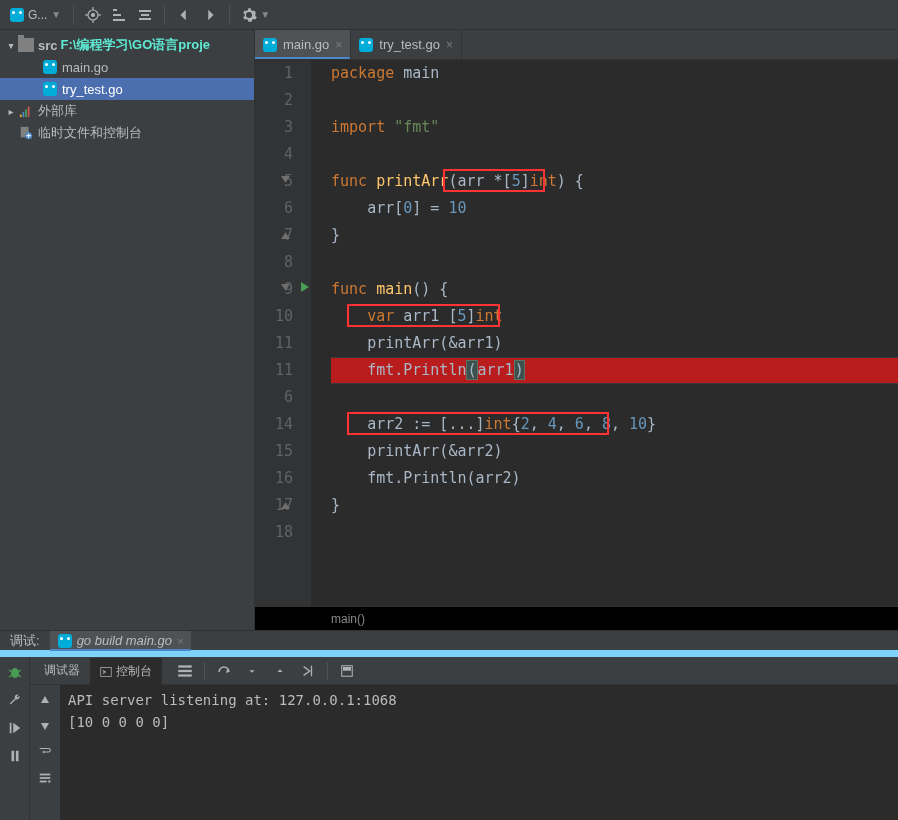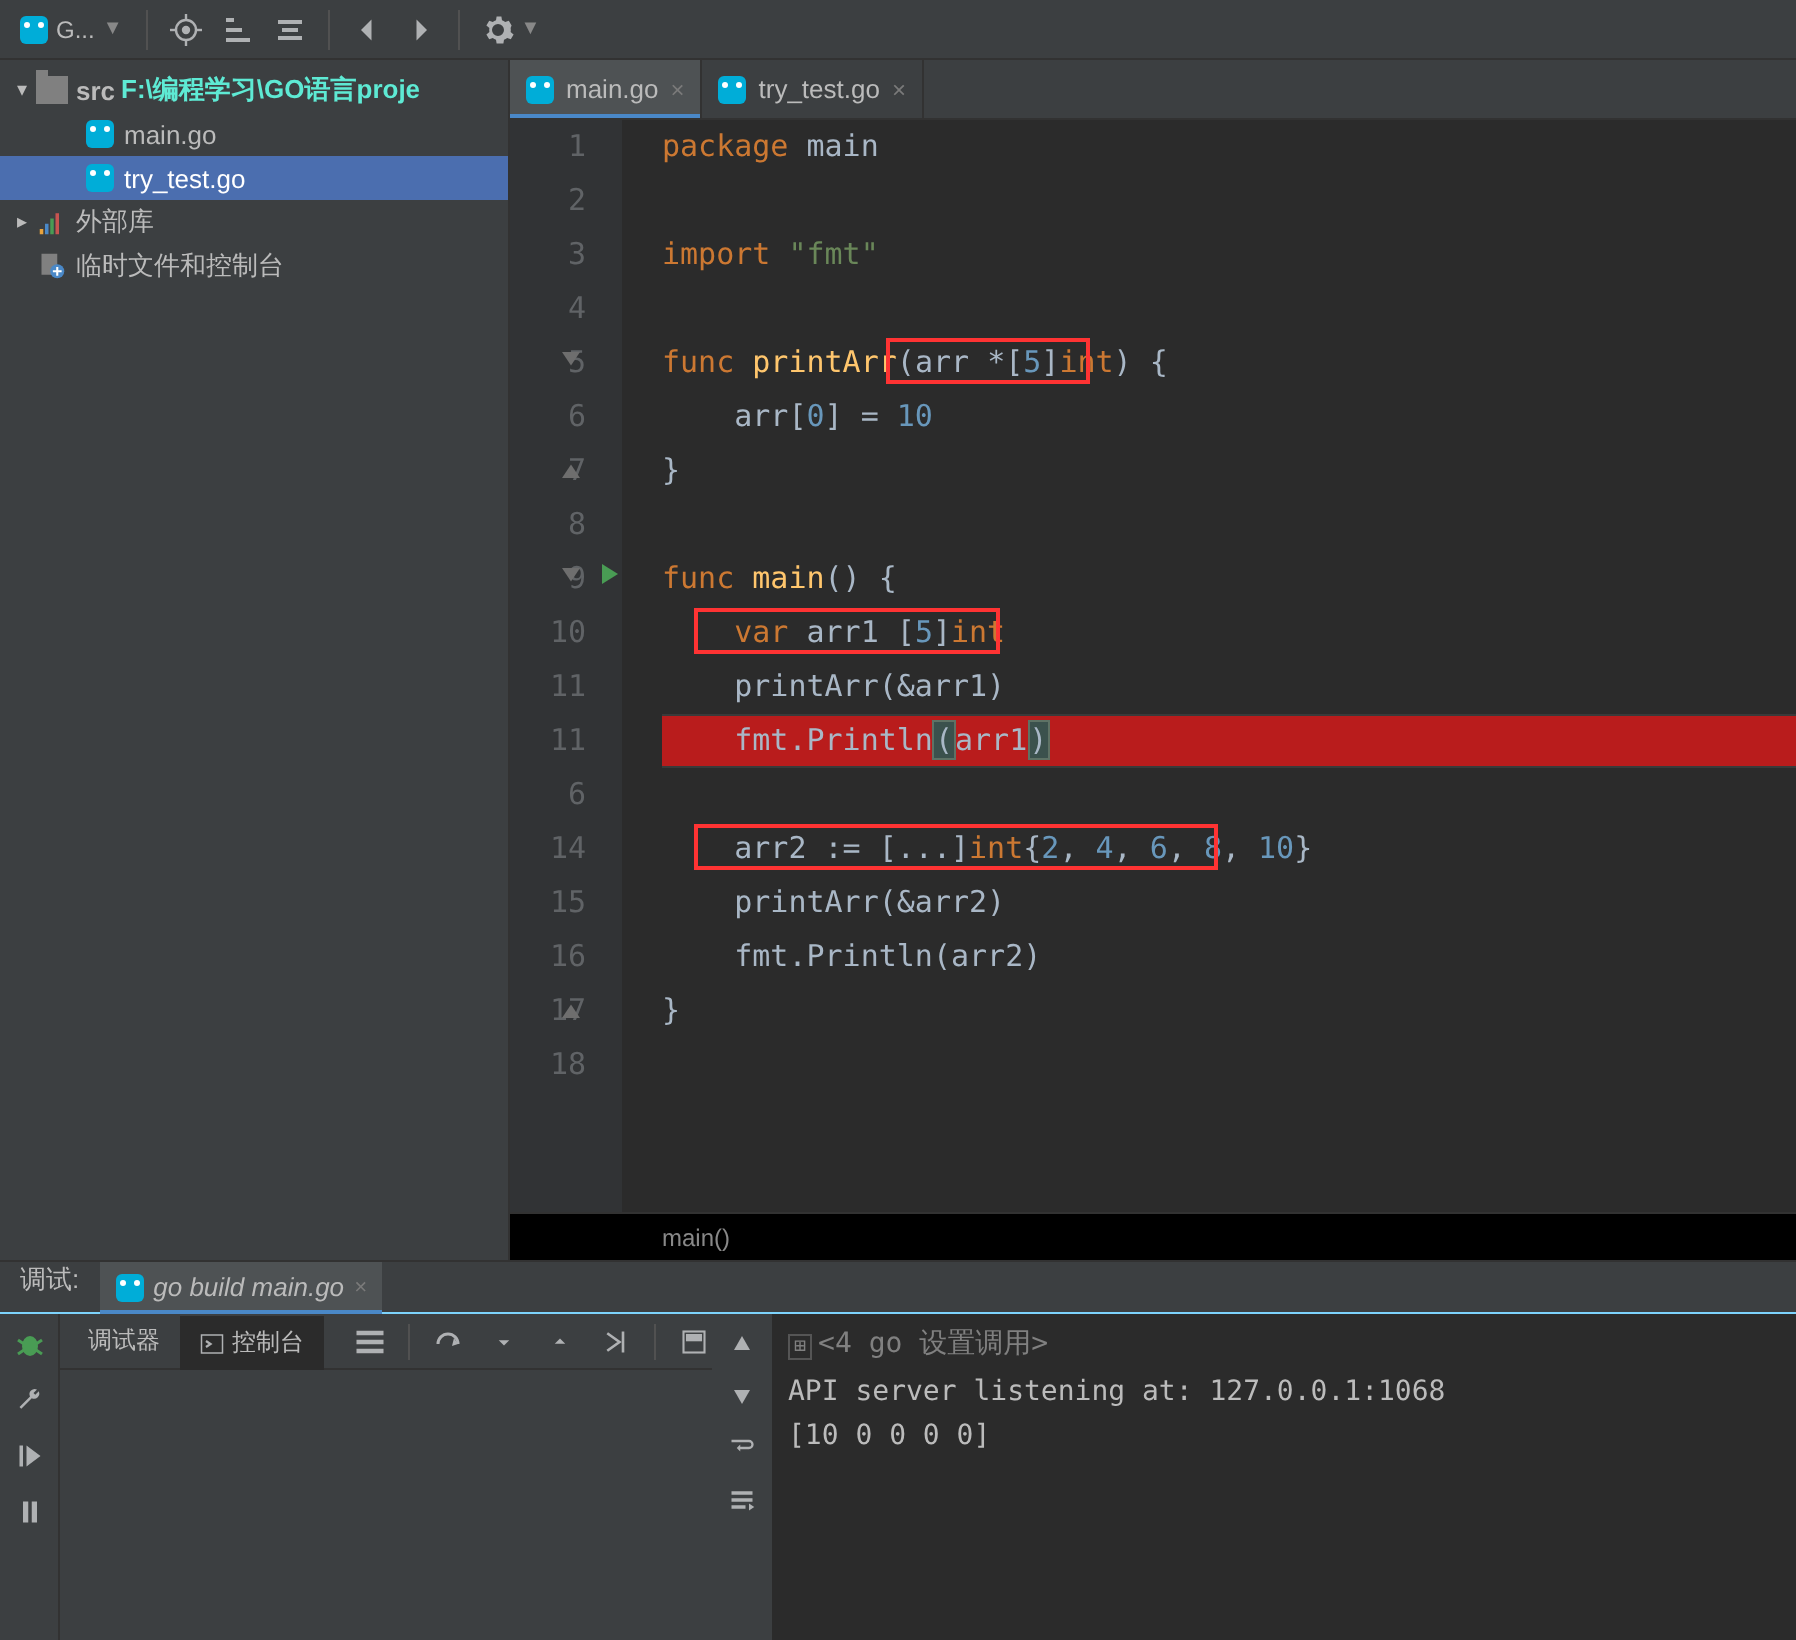--- a/index.html
+++ b/index.html
@@ -208,22 +208,22 @@
 
 .debug-panel {
   height: 190px;
   background: #3c3f41;
   border-top: 1px solid #323232;
   display: flex;
   flex-direction: column;
 }
 .debug-header {
   height: 26px;
-  display: flex; align-items: flex-start;
-  border-bottom: 1px solid #7dd3fc;
+  display: flex; align-items: center;
+  border-bottom: 7px solid #7dd3fc;
   background: #3c3f41;
 }
 .debug-header .title { padding: 0 10px; color: #bbbbbb; }
 .debug-tab {
   display: flex; align-items: center; gap: 5px;
   padding: 0 8px;
   height: 100%;
   color: #bbbbbb;
   background: #4e5254;
   position: relative;
@@ -248,21 +248,21 @@
 .debug-left-icons .icn {
   width: 22px; height: 22px; display: flex; align-items: center; justify-content: center;
   color: #afb1b3; cursor: pointer;
 }
 .debug-left-icons .icn.bug { color: #499c54; }
 .debug-left-icons .icn.pause { color: #afb1b3; }
 
 .debug-right {
   flex: 1;
   display: flex;
-  flex-direction: row;
+  flex-direction: column;
 }
 .debug-inner-tabs {
   height: 28px;
   display: flex; align-items: center;
   border-bottom: 1px solid #323232;
   padding-left: 4px;
   gap: 0;
 }
 .inner-tab {
   padding: 0 10px; height: 100%;
@@ -591,20 +591,19 @@
           <div class="icn">
               <svg viewBox="0 0 16 16" width="14" height="14" fill="#afb1b3">
                 <rect x="2" y="3" width="12" height="2"></rect>
                 <rect x="2" y="7" width="12" height="2"></rect>
                 <rect x="2" y="11" width="8" height="2"></rect>
                 <path d="M12 10 L15 12 L12 14 Z"></path>
               </svg>
             </div>
         </div>
         <div class="console-output">
-          <div class="frame-line"><span class="box">⊞</span><span>&lt;4 go 设置调用&gt;</span></div>
           <div>API server listening at: 127.0.0.1:1068</div>
           <div>[10 0 0 0 0]</div>
         </div>
       </div>
     </div>
   </div>
 </div>
 
 </body></html>

